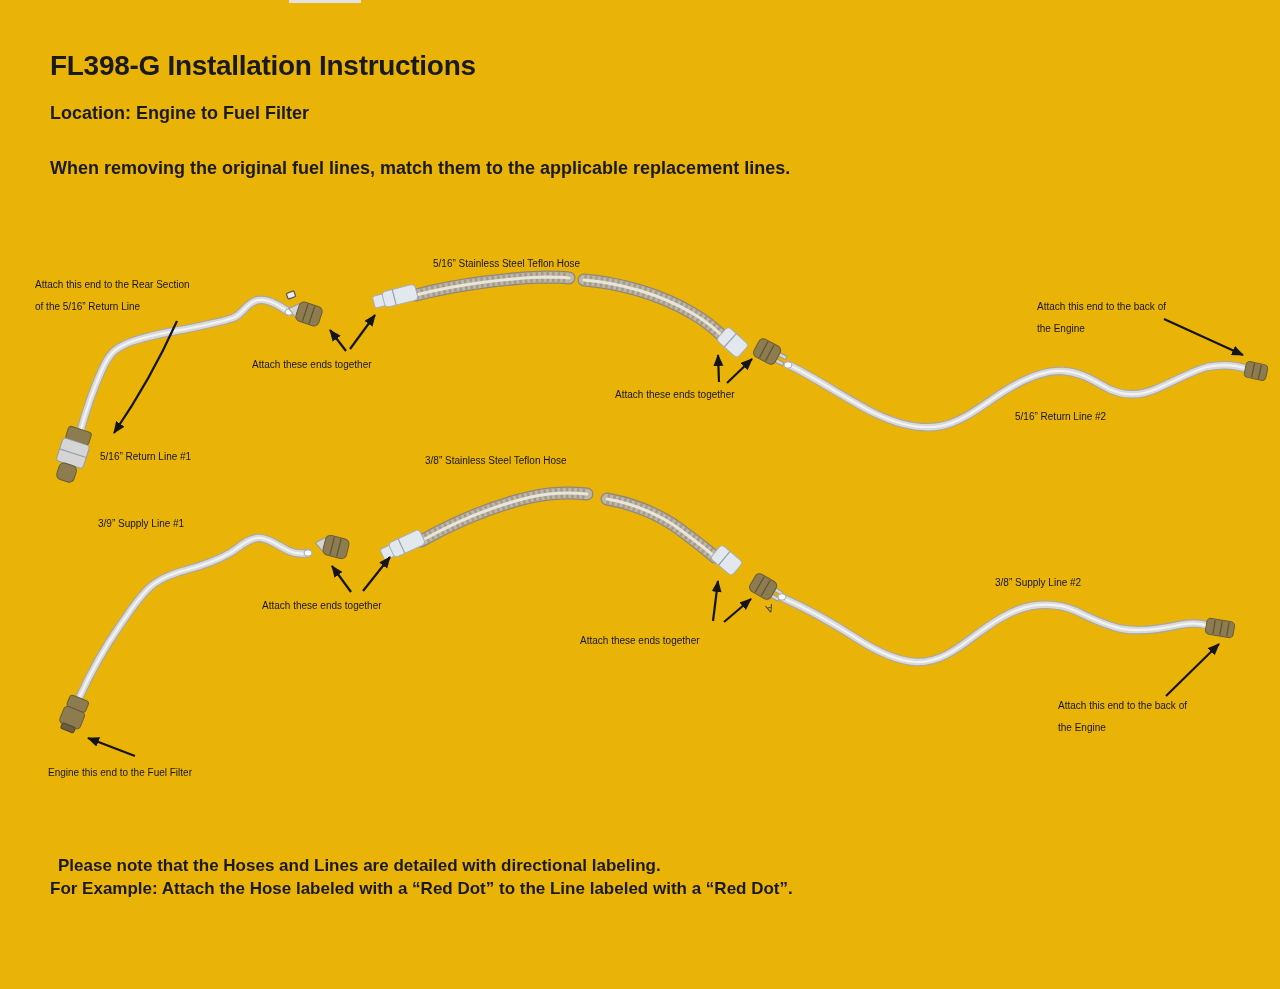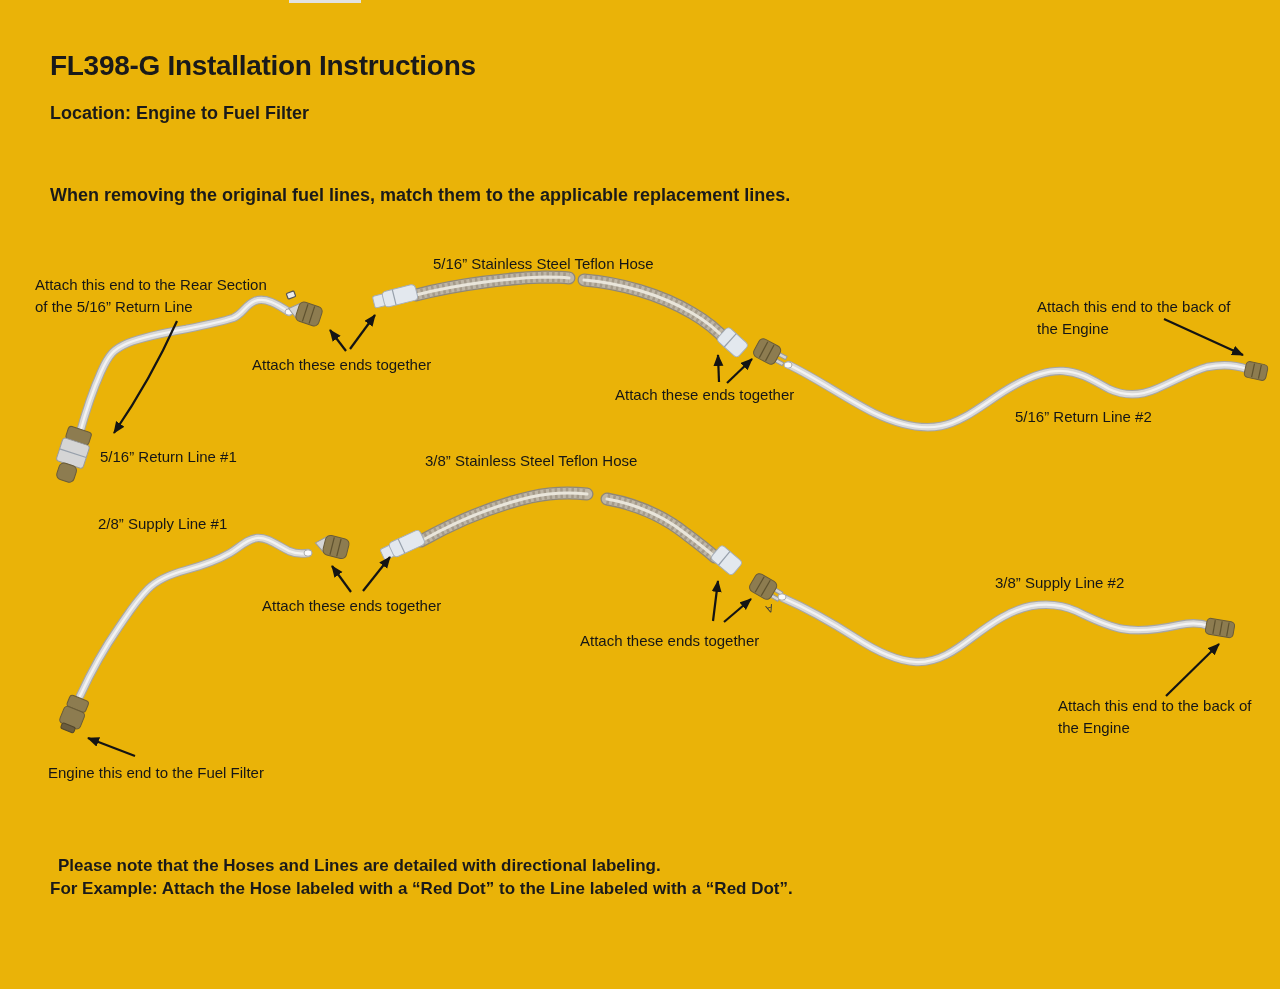--- a/index.html
+++ b/index.html
@@ -3,24 +3,24 @@
 <meta charset="utf-8">
 <style>
   html,body { margin:0; padding:0; background:#ffffff; }
   .page {
     position:relative; width:1280px; height:989px; background:#eab308;
     font-family:"Liberation Sans", sans-serif; color:#1a1a1a; overflow:hidden;
   }
   .topstrip { position:absolute; left:289px; top:0; width:72px; height:3px; background:#e2e2e2; }
   .title    { position:absolute; left:50px; top:50px; font-size:28px; font-weight:700; letter-spacing:-0.3px; }
   .subtitle { position:absolute; left:50px; top:103px; font-size:18px; font-weight:700; }
-  .intro    { position:absolute; left:50px; top:158px; font-size:18px; font-weight:700;margin-top:27px; }
+  .intro    { position:absolute; left:50px; top:158px; font-size:18px; font-weight:700; }
   .note1    { position:absolute; left:58px; top:856px; font-size:17px; font-weight:700; }
   .note2    { position:absolute; left:50px; top:879px; font-size:17px; font-weight:700; }
-  .dlabel   { position:absolute; font-size:15px; color:#161616; white-space:nowrap; line-height:22px; }
+  .dlabel   { position:absolute; font-size:10px; color:#161616; white-space:nowrap; line-height:22px; }
   svg.diagram { position:absolute; left:0; top:0; }
 
   .tube-outline { stroke:#a6a6a6; stroke-width:8.5; fill:none; stroke-linecap:round; }
   .tube-fill    { stroke:#d9d9d9; stroke-width:6.4; fill:none; stroke-linecap:round; }
   .tube-hi      { stroke:#f3f3f3; stroke-width:2.2; fill:none; stroke-linecap:round; }
 
   .hose-base { stroke:#8f8778; stroke-width:13;  fill:none; stroke-linecap:round; }
   .hose-mid  { stroke:#beb6a7; stroke-width:10.4; fill:none; stroke-linecap:round; }
   .hose-tex  { stroke:#a49a8a; stroke-width:10.4; fill:none; stroke-dasharray:2.5 3; }
   .hose-hi   { stroke:#e9e5da; stroke-width:3; fill:none; stroke-linecap:round; }
@@ -216,21 +216,21 @@
 
   <div class="dlabel" style="left:1037px; top:296px;">
     <span style="display:block;">Attach this end to the back of</span>
     <span style="display:block;">the Engine</span>
   </div>
 
   <div class="dlabel" style="left:1015px; top:406px;">5/16” Return Line #2</div>
 
   <div class="dlabel" style="left:425px; top:450px;">3/8” Stainless Steel Teflon Hose</div>
 
-  <div class="dlabel" style="left:98px; top:513px;">2/8” Supply Line #1</div>
+  <div class="dlabel" style="left:98px; top:513px;">3/9” Supply Line #1</div>
 
   <div class="dlabel" style="left:262px; top:595px;">Attach these ends together</div>
 
   <div class="dlabel" style="left:580px; top:630px;">Attach these ends together</div>
 
   <div class="dlabel" style="left:995px; top:572px;">3/8” Supply Line #2</div>
 
   <div class="dlabel" style="left:1058px; top:695px;">
     <span style="display:block;">Attach this end to the back of</span>
     <span style="display:block;">the Engine</span>

